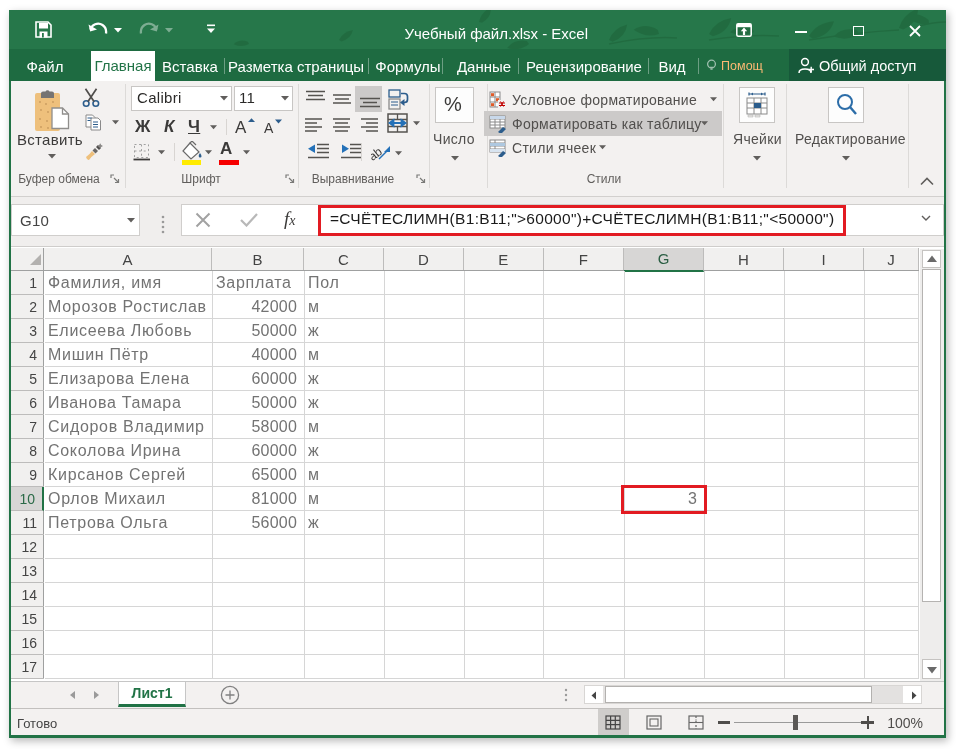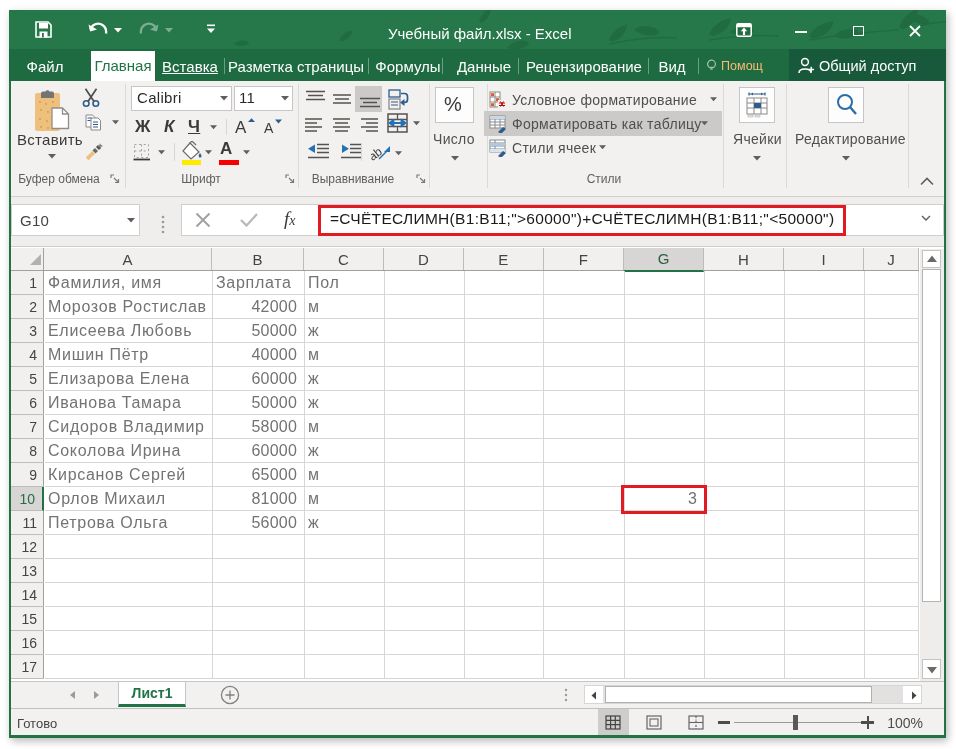--- a/index.html
+++ b/index.html
@@ -1,20 +1,20 @@
 <!DOCTYPE html>
 <html><head>
 <meta charset="utf-8">
 <style>
 * { margin:0; padding:0; box-sizing:border-box; }
 html,body { width:956px; height:749px; background:#fff; font-family:"Liberation Sans", sans-serif; overflow:hidden; }
 .abs { position:absolute; }
 #win-shadow { left:9px; top:10px; width:937px; height:728px; box-shadow:2px 3px 8px rgba(0,0,0,0.28); }
 
-#titlebar { left:9px; top:10px; width:937px; height:39px; background:#26774a; overflow:hidden; }
+#titlebar { left:9px; top:10px; width:937px; height:39px; background:#26774a; overflow:hidden;text-align:right; }
 #tabrow { left:9px; top:49px; width:937px; height:32px; background:#1e6b41; overflow:hidden; }
 #title-text { left:379px; top:15px; width:200px; color:#fff; font-size:15px; white-space:nowrap; }
 
 .tab { position:absolute; top:3px; height:29px; line-height:29px; color:#fff; font-size:15px; text-align:center; }
 #tab-active { position:absolute; left:82px; top:2px; width:64px; height:30px; background:#fff; color:#217346; font-size:15px; line-height:30px; text-align:center; }
 .tabsep { position:absolute; top:9px; width:1px; height:16px; background:rgba(255,255,255,0.35); }
 
 #ribbon { left:9px; top:81px; width:937px; height:116px; background:#f3f1f0; border-bottom:1px solid #d2d0ce; }
 .gsep { position:absolute; top:3px; width:1px; height:104px; background:#dcdad8; }
 .glabel { position:absolute; top:91px; height:16px; font-size:12px; color:#605e5c; text-align:center; white-space:nowrap; }
@@ -119,21 +119,21 @@
   <div class="abs" style="left:844px;top:16px;width:11px;height:10px;border:1.6px solid #fff"></div>
 
   <svg style="position:absolute;left:900px;top:15px" width="12" height="12" viewBox="0 0 12 12">
     <path d="M1 1 L11 11 M11 1 L1 11" stroke="#fff" stroke-width="1.8"></path>
   </svg>
 </div>
 <div class="abs" id="tabrow">
   <svg width="937" height="32" style="position:absolute;left:0;top:0" viewBox="0 0 32 32" preserveAspectRatio="none"></svg>
   <div class="tab" style="left:15px;width:42px;">Файл</div>
   <div id="tab-active">Главная</div>
-  <div class="tab" style="left:148px;width:66px;text-decoration:underline;">Вставка</div>
+  <div class="tab" style="left:148px;width:66px;">Вставка</div>
   <div class="tabsep" style="left:215px"></div>
   <div class="tab" style="left:214px;width:146px;">Разметка страницы</div>
   <div class="tabsep" style="left:359px"></div>
   <div class="tab" style="left:361px;width:76px;">Формулы</div>
   <div class="tabsep" style="left:433px"></div>
   <div class="tab" style="left:443px;width:64px;">Данные</div>
   <div class="tabsep" style="left:509px"></div>
   <div class="tab" style="left:512px;width:126px;">Рецензирование</div>
   <div class="tabsep" style="left:639px"></div>
   <div class="tab" style="left:643px;width:40px;">Вид</div>

